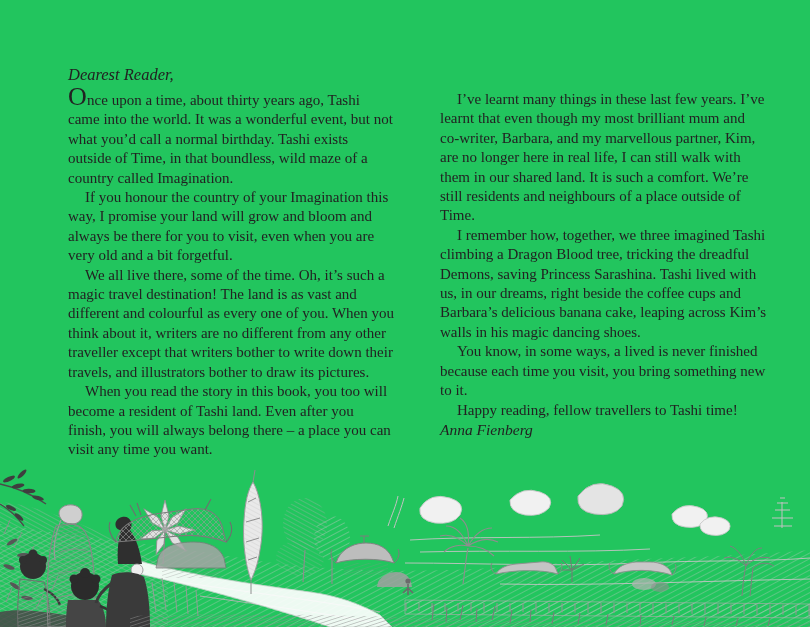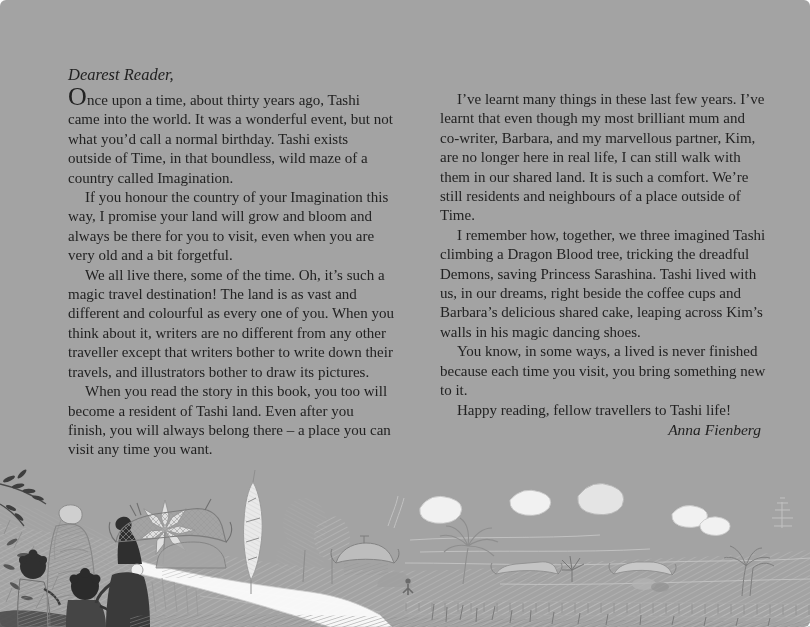--- a/index.html
+++ b/index.html
@@ -2,49 +2,49 @@
 <html><head>
 <meta charset="utf-8">
 <style>
   html,body{margin:0;padding:0;}
   body{
     width:810px;height:627px;position:relative;overflow:hidden;
     background:#ffffff;
     font-family:"Liberation Serif", serif;
     color:#222222;
   }
-  .page{position:absolute;inset:0;background:#a3a3a3;border-radius:6px;}
+  .page{position:absolute;inset:0;background:#22c55e;}
   .column{position:absolute;font-size:15px;line-height:19.4px;text-align:left;}
   .column.left{left:68px;top:66px;width:326px;}
   .column.right{left:440px;top:90px;width:327px;}
   .column p{margin:0;}
   .salutation{font-style:italic;font-size:16.5px;line-height:18px;margin:0 0 7px 0 !important;}
   .para.indent{text-indent:17px;}
   .initial{font-size:26px;line-height:0;letter-spacing:0.3px;}
-  .signature{font-style:italic;text-align:right;padding-right:6px;font-size:15.5px;}
+  .signature{font-style:italic;text-align:left;padding-right:6px;font-size:15.5px;}
   .illustration{position:absolute;left:0;top:462px;width:810px;height:165px;}
 </style>
 </head>
 <body>
 
 <div class="page">
 
   <div class="column left">
     <p class="salutation">Dearest Reader,</p>
     <p class="para"><span class="initial">O</span><span>nce upon a time, about thirty years ago, Tashi came into the world. It was a wonderful event, but not what you’d call a normal birthday. Tashi exists outside of Time, in that boundless, wild maze of a country called Imagination.</span></p>
     <p class="para indent">If you honour the country of your Imagination this way, I promise your land will grow and bloom and always be there for you to visit, even when you are very old and a bit forgetful.</p>
     <p class="para indent">We all live there, some of the time. Oh, it’s such a magic travel destination! The land is as vast and different and colourful as every one of you. When you think about it, writers are no different from any other traveller except that writers bother to write down their travels, and illustrators bother to draw its pictures.</p>
     <p class="para indent">When you read the story in this book, you too will become a resident of Tashi land. Even after you finish, you will always belong there – a place you can visit any time you want.</p>
   </div>
 
   <div class="column right">
     <p class="para indent">I’ve learnt many things in these last few years. I’ve learnt that even though my most brilliant mum and co-writer, Barbara, and my marvellous partner, Kim, are no longer here in real life, I can still walk with them in our shared land. It is such a comfort. We’re still residents and neighbours of a place outside of Time.</p>
-    <p class="para indent">I remember how, together, we three imagined Tashi climbing a Dragon Blood tree, tricking the dreadful Demons, saving Princess Sarashina. Tashi lived with us, in our dreams, right beside the coffee cups and Barbara’s delicious shared cake, leaping across Kim’s walls in his magic dancing shoes.</p>
+    <p class="para indent">I remember how, together, we three imagined Tashi climbing a Dragon Blood tree, tricking the dreadful Demons, saving Princess Sarashina. Tashi lived with us, in our dreams, right beside the coffee cups and Barbara’s delicious banana cake, leaping across Kim’s walls in his magic dancing shoes.</p>
     <p class="para indent">You know, in some ways, a lived is never finished because each time you visit, you bring something new to it.</p>
-    <p class="para indent">Happy reading, fellow travellers to Tashi life!</p>
+    <p class="para indent">Happy reading, fellow travellers to Tashi time!</p>
     <p class="signature">Anna Fienberg</p>
   </div>
 
   <svg class="illustration" viewBox="0 0 810 165" xmlns="http://www.w3.org/2000/svg" aria-hidden="true">
     <defs>
       <pattern id="hatchA" patternUnits="userSpaceOnUse" width="5" height="5" patternTransform="rotate(62)">
         <line x1="0" y1="0" x2="0" y2="5" stroke="#c9c9c9" stroke-width="0.8"></line>
       </pattern>
       <pattern id="hatchB" patternUnits="userSpaceOnUse" width="4" height="4" patternTransform="rotate(118)">
         <line x1="0" y1="0" x2="0" y2="4" stroke="#b0b0b0" stroke-width="0.8"></line>

